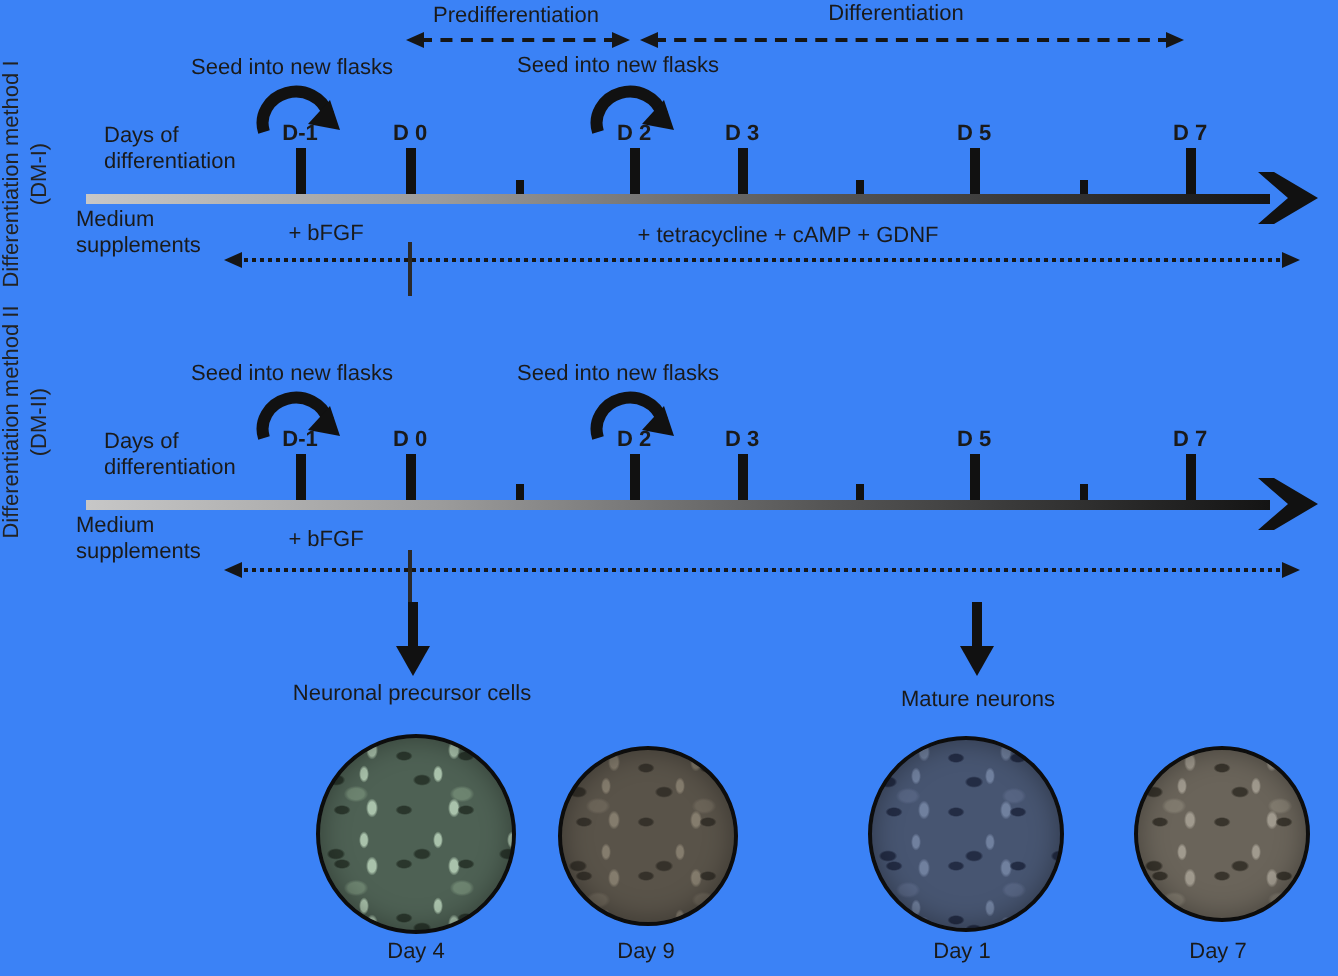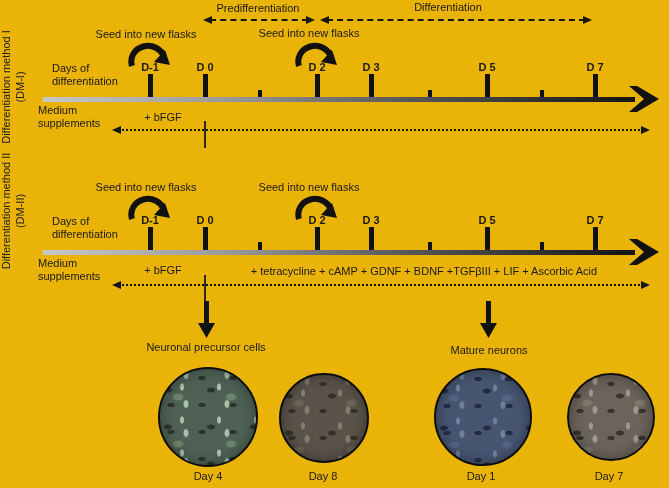--- a/index.html
+++ b/index.html
@@ -1,17 +1,17 @@
 <!DOCTYPE html>
 <html><head>
 <meta charset="utf-8">
 <style>
   html,body{margin:0;padding:0;background:#fff;}
   #canvas{
-    position:relative;width:669px;height:488px;background:#eab308;overflow:hidden;
+    position:relative;width:669px;height:488px;background:#3b82f6;overflow:hidden;
     font-family:"Liberation Sans","DejaVu Sans",sans-serif;color:#1a1a1a;
   }
   .abs{position:absolute;}
   .txt{font-size:11px;line-height:13px;color:#1a1a1a;white-space:nowrap;}
   .ctr{text-align:center;}
   
   .side-label{
     width:118px;height:30px;transform:rotate(-90deg);transform-origin:center;
     text-align:center;font-size:11px;line-height:14px;color:#222;
   }
@@ -107,20 +107,21 @@
   <div class="abs tl-bar" style="left:43px;top:97px;width:592px;"></div>
   <svg class="abs" style="left:629px;top:86px;" width="30" height="26" viewBox="0 0 30 26">
     <polygon points="0,0 8,0 30,13 8,26 0,26 15,13" fill="#111"></polygon>
   </svg>
 
   <div class="abs txt" style="left:38px;top:104px;">
     <div>Medium</div>
     <div>supplements</div>
   </div>
   <div class="abs txt ctr" style="left:113px;top:111px;width:100px;">+ bFGF</div>
+  <div class="abs txt ctr" style="left:244px;top:112px;width:300px;">+ tetracycline + cAMP + GDNF</div>
   <div class="abs darrow dotted" style="left:112px;top:126px;width:538px;">
     <span class="ah l"></span>
       <span class="line"></span>
       <span class="ah r"></span>
   </div>
   <div class="abs divider" style="left:204px;top:121px;height:27px;"></div>
 
   <div class="abs txt ctr" style="left:66px;top:181px;width:160px;">Seed into new flasks</div>
   <div class="abs txt ctr" style="left:229px;top:181px;width:160px;">Seed into new flasks</div>
   <svg class="abs" style="left:126px;top:195px;" width="50" height="26" viewBox="0 0 50 26">
@@ -157,21 +158,20 @@
   <div class="abs tl-bar" style="left:43px;top:250px;width:592px;"></div>
   <svg class="abs" style="left:629px;top:239px;" width="30" height="26" viewBox="0 0 30 26">
     <polygon points="0,0 8,0 30,13 8,26 0,26 15,13" fill="#111"></polygon>
   </svg>
 
   <div class="abs txt" style="left:38px;top:257px;">
     <div>Medium</div>
     <div>supplements</div>
   </div>
   <div class="abs txt ctr" style="left:113px;top:264px;width:100px;">+ bFGF</div>
-  <div class="abs txt ctr" style="left:234px;top:265px;width:380px;">+ tetracycline + cAMP + GDNF + BDNF +TGFβIII + LIF + Ascorbic Acid</div>
   <div class="abs darrow dotted" style="left:112px;top:281px;width:538px;">
     <span class="ah l"></span>
       <span class="line"></span>
       <span class="ah r"></span>
   </div>
   <div class="abs divider" style="left:204px;top:275px;height:27px;"></div>
 
   <svg class="abs" style="left:196px;top:301px;" width="20" height="38" viewBox="0 0 20 38">
     <rect x="8" y="0" width="5" height="23" fill="#111"></rect>
     <polygon points="2,22 19,22 10.5,37" fill="#111"></polygon>
@@ -183,17 +183,17 @@
 
   <div class="abs txt ctr" style="left:106px;top:341px;width:200px;">Neuronal precursor cells</div>
   <div class="abs txt ctr" style="left:399px;top:344px;width:180px;">Mature neurons</div>
 
   <div class="abs micrograph" style="left: 158px; top: 367px; width: 96px; height: 96px; --base: #4e6154; --light: #a9c2ab; --dark: #2a362c; --mid: #6d8470;"></div>
   <div class="abs micrograph" style="left: 279px; top: 373px; width: 86px; height: 86px; --base: #595349; --light: #847c6d; --dark: #35312a; --mid: #6b6458;"></div>
   <div class="abs micrograph" style="left: 434px; top: 368px; width: 94px; height: 94px; --base: #475571; --light: #70809e; --dark: #232c44; --mid: #566482;"></div>
   <div class="abs micrograph" style="left: 567px; top: 373px; width: 84px; height: 84px; --base: #6a645a; --light: #a09a8e; --dark: #38342c; --mid: #807a6e;"></div>
 
   <div class="abs txt ctr" style="left:178px;top:470px;width:60px;">Day 4</div>
-  <div class="abs txt ctr" style="left:293px;top:470px;width:60px;">Day 8</div>
+  <div class="abs txt ctr" style="left:293px;top:470px;width:60px;">Day 9</div>
   <div class="abs txt ctr" style="left:451px;top:470px;width:60px;">Day 1</div>
   <div class="abs txt ctr" style="left:579px;top:470px;width:60px;">Day 7</div>
 
 </div>
 
 </body></html>

